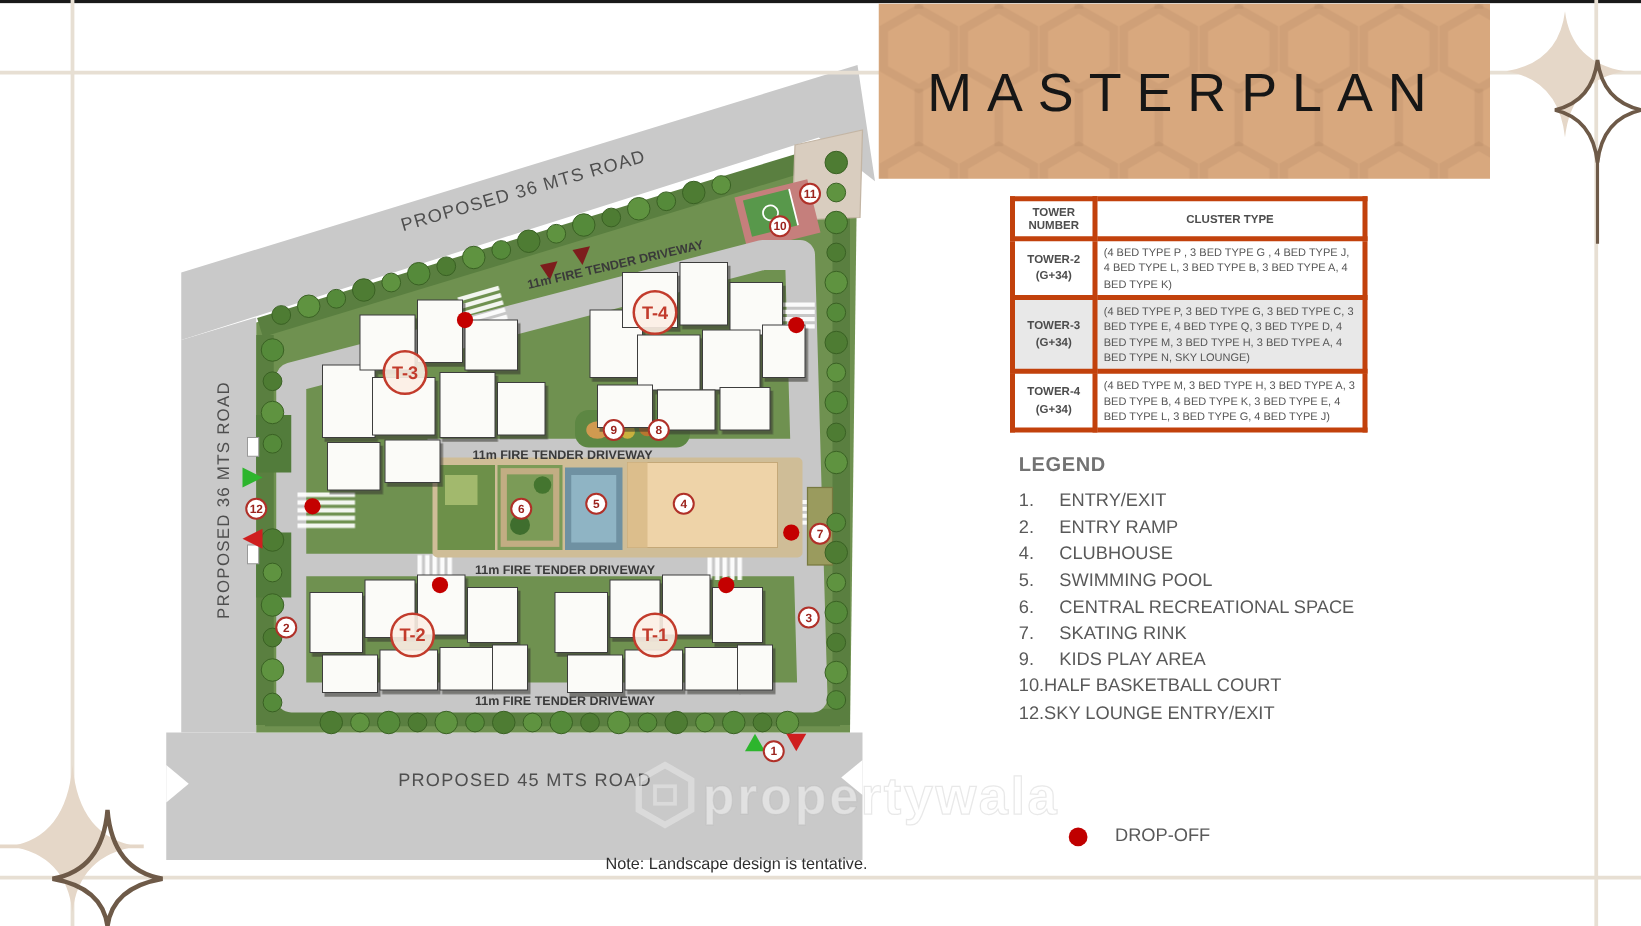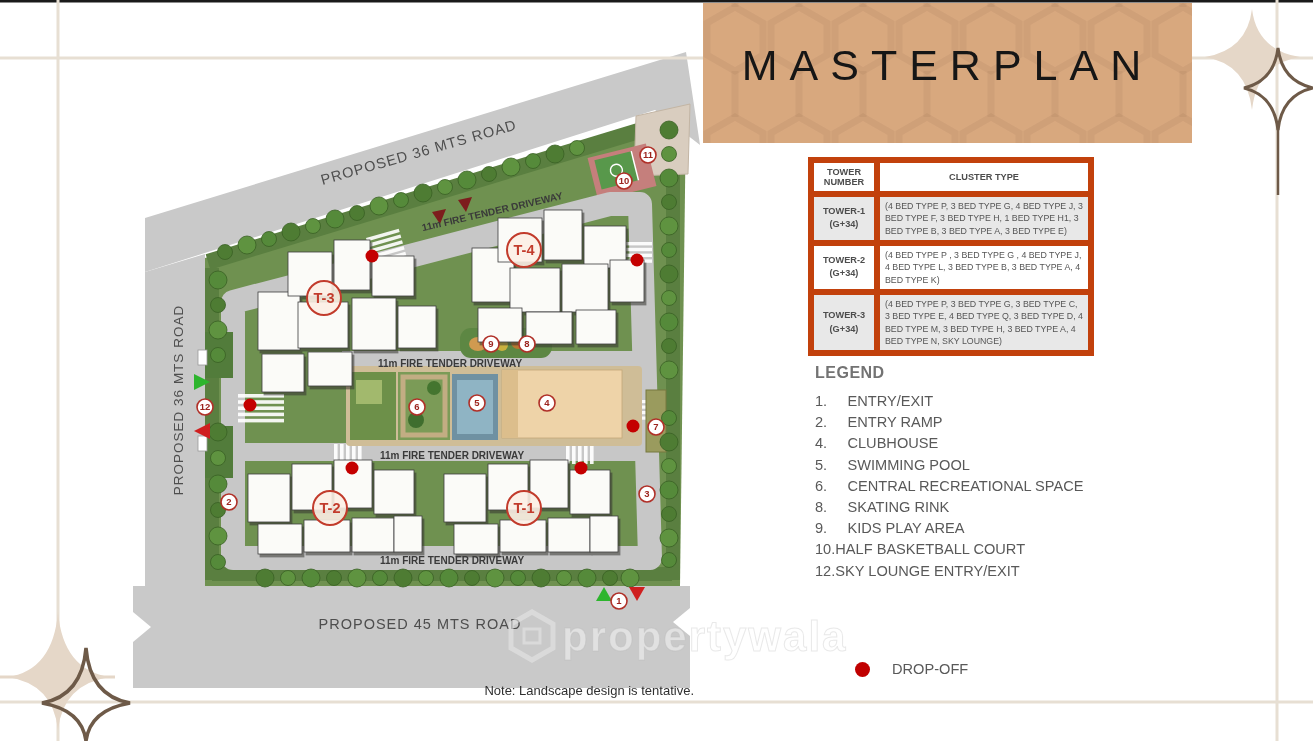--- a/index.html
+++ b/index.html
@@ -3,27 +3,27 @@
 <meta charset="utf-8">
 <style>
   html,body{margin:0;padding:0;background:#fff;}
   .page{position:relative;width:1313px;height:741px;background:#ffffff;overflow:hidden;
         font-family:"Liberation Sans", sans-serif;}
   .abs{position:absolute;}
 
   
   .panel{left:703px;top:3px;width:489px;height:140px;background:#d8a87e;}
   .panel svg.pattern{position:absolute;left:0;top:0;}
-  .page-title{position:relative;margin:0;padding-top:38px;text-align:center;
+  .page-title{position:relative;margin:0;padding-top:48px;text-align:center;
     font-size:43px;font-weight:500;letter-spacing:12px;color:#161616;}
 
   
   .tower-table{left:808px;top:157px;width:286px;border-collapse:collapse;
     font-size:8.8px;color:#555;background:#fff;}
-  .tower-table td,.tower-table th{border:6px solid #c2410c;vertical-align:middle;margin-left:33px;}
+  .tower-table td,.tower-table th{border:4px solid #c2410c;vertical-align:middle;margin-left:33px;}
   .tower-table th{font-size:9.2px;font-weight:bold;color:#4d4d4d;text-align:center;padding:4px 2px;}
   .col-tower{width:66px;}
   .cell-tower{text-align:center;font-weight:bold;color:#4d4d4d;font-size:9.2px;line-height:1.5;}
   .cell-cluster{padding:3px 5px;line-height:1.4;color:#555;}
   .row-shade{background:#e8e8e8;}
 
   
   .legend{left:815px;top:364px;width:300px;}
   .legend-heading{font-size:16px;font-weight:bold;color:#737373;letter-spacing:.5px;margin:0 0 9px 0;}
   .lg-item{font-size:14.6px;color:#595959;line-height:21.2px;white-space:pre;}
@@ -411,52 +411,52 @@
         <col class="col-tower">
         <col>
       </colgroup>
     <thead>
       <tr>
         <th>TOWER NUMBER</th>
         <th>CLUSTER TYPE</th>
       </tr>
     </thead>
     <tbody>
-      <tr class="row-shade">
-        <td class="cell-tower">
-            <div>TOWER-1</div>
-            <div>(G+34)</div>
-          </td>
-        <td class="cell-cluster">(4 BED TYPE P, 3 BED TYPE G, 4 BED TYPE J, 3 BED TYPE F, 3 BED TYPE H, 1 BED TYPE H1, 3 BED TYPE B, 3 BED TYPE A, 3 BED TYPE E)</td>
-      </tr>
       <tr>
         <td class="cell-tower">
             <div>TOWER-2</div>
             <div>(G+34)</div>
           </td>
         <td class="cell-cluster">(4 BED TYPE P , 3 BED TYPE G , 4 BED TYPE J, 4 BED TYPE L, 3 BED TYPE B, 3 BED TYPE A, 4 BED TYPE K)</td>
       </tr>
       <tr class="row-shade">
         <td class="cell-tower">
             <div>TOWER-3</div>
             <div>(G+34)</div>
           </td>
         <td class="cell-cluster">(4 BED TYPE P, 3 BED TYPE G, 3 BED TYPE C, 3 BED TYPE E, 4 BED TYPE Q, 3 BED TYPE D, 4 BED TYPE M, 3 BED TYPE H, 3 BED TYPE A, 4 BED TYPE N, SKY LOUNGE)</td>
       </tr>
+      <tr>
+        <td class="cell-tower">
+            <div>TOWER-4</div>
+            <div>(G+34)</div>
+          </td>
+        <td class="cell-cluster">(4 BED TYPE M, 3 BED TYPE H, 3 BED TYPE A, 3 BED TYPE B, 4 BED TYPE K, 3 BED TYPE E, 4 BED TYPE L, 3 BED TYPE G, 4 BED TYPE J)</td>
+      </tr>
     </tbody>
   </table>
 
   <div class="abs legend">
     <p class="legend-heading">LEGEND</p>
     <div class="lg-item">1.     ENTRY/EXIT</div>
     <div class="lg-item">2.     ENTRY RAMP</div>
     <div class="lg-item">4.     CLUBHOUSE</div>
     <div class="lg-item">5.     SWIMMING POOL</div>
     <div class="lg-item">6.     CENTRAL RECREATIONAL SPACE</div>
-    <div class="lg-item">8.     SKATING RINK</div>
+    <div class="lg-item">7.     SKATING RINK</div>
     <div class="lg-item">9.     KIDS PLAY AREA</div>
     <div class="lg-item">10.HALF BASKETBALL COURT</div>
     <div class="lg-item">12.SKY LOUNGE ENTRY/EXIT</div>
   </div>
 
   <div class="abs dropoff">
     <span class="dropoff-dot"></span>
     <span class="dropoff-label">DROP-OFF</span>
   </div>
 

